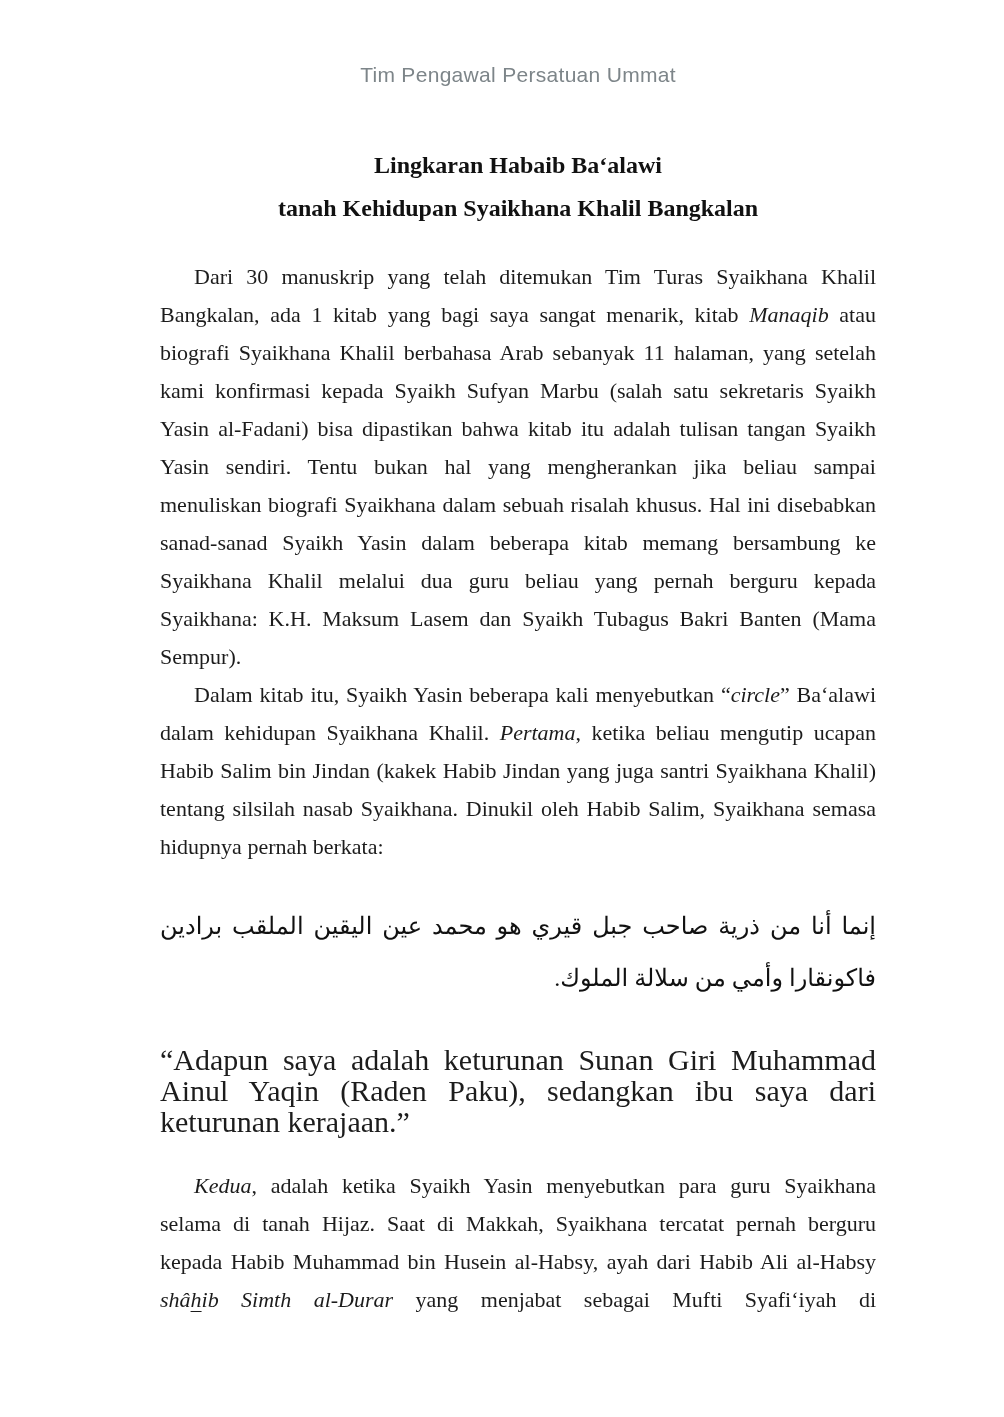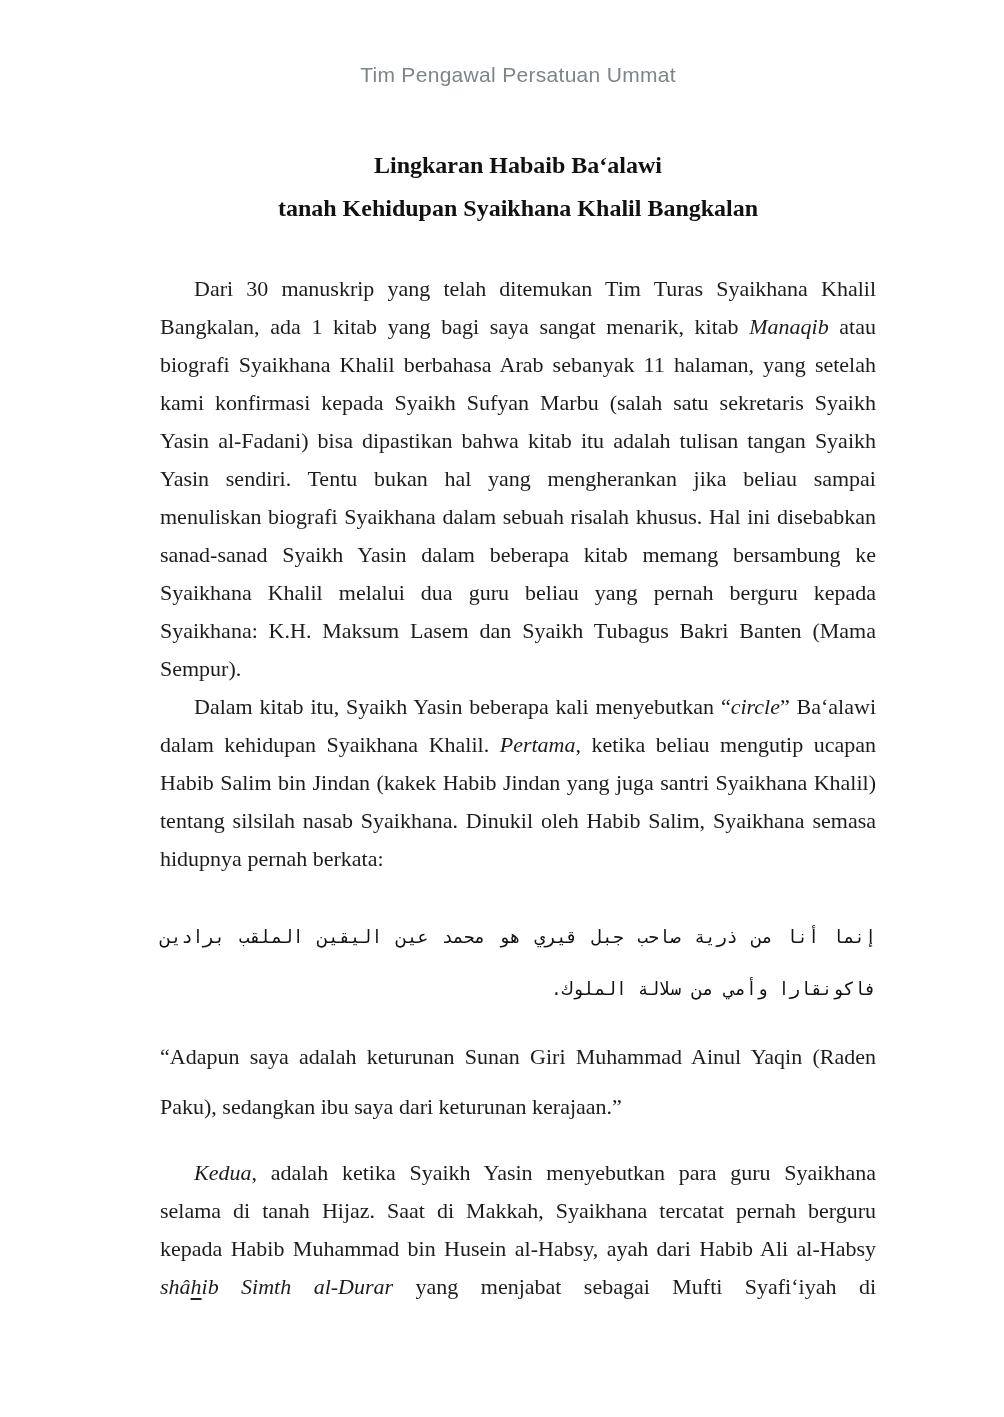--- a/index.html
+++ b/index.html
@@ -34,37 +34,37 @@
     font-size: 24px;
     line-height: 43px;
     color: #111111;
   }
   .body-para {
     margin: 0;
     font-size: 22px;
     line-height: 38px;
     text-align: justify;
   }
-  .body-para.first { margin-top: 40px; }
+  .body-para.first { margin-top: 28px; }
   .body-para.indent { text-indent: 34px; }
   .body-para.continues { text-align-last: justify; }
   .arabic-quote {
     margin-top: 34px;
     direction: rtl;
     unicode-bidi: embed;
-    font-family: Liberation Mono, monospace;
-    font-size: 18px;
+    font-family: Liberation Serif, serif;
+    font-size: 24px;
     line-height: 52px;
     text-align: justify;
     color: #111111;
   }
   .translation-para {
-    margin-top: 16px;
-    font-size: 22px;
-    line-height: 50px;
+    margin-top: 40px;
+    font-size: 30px;
+    line-height: 31px;
     text-align: justify;
   }
   .second-point { margin-top: 18px; }
   .run-italic { font-style: italic; }
   .run-italic-underline {
     font-style: italic;
     text-decoration: underline;
     text-underline-offset: 4px;
   }
   .page-number {

